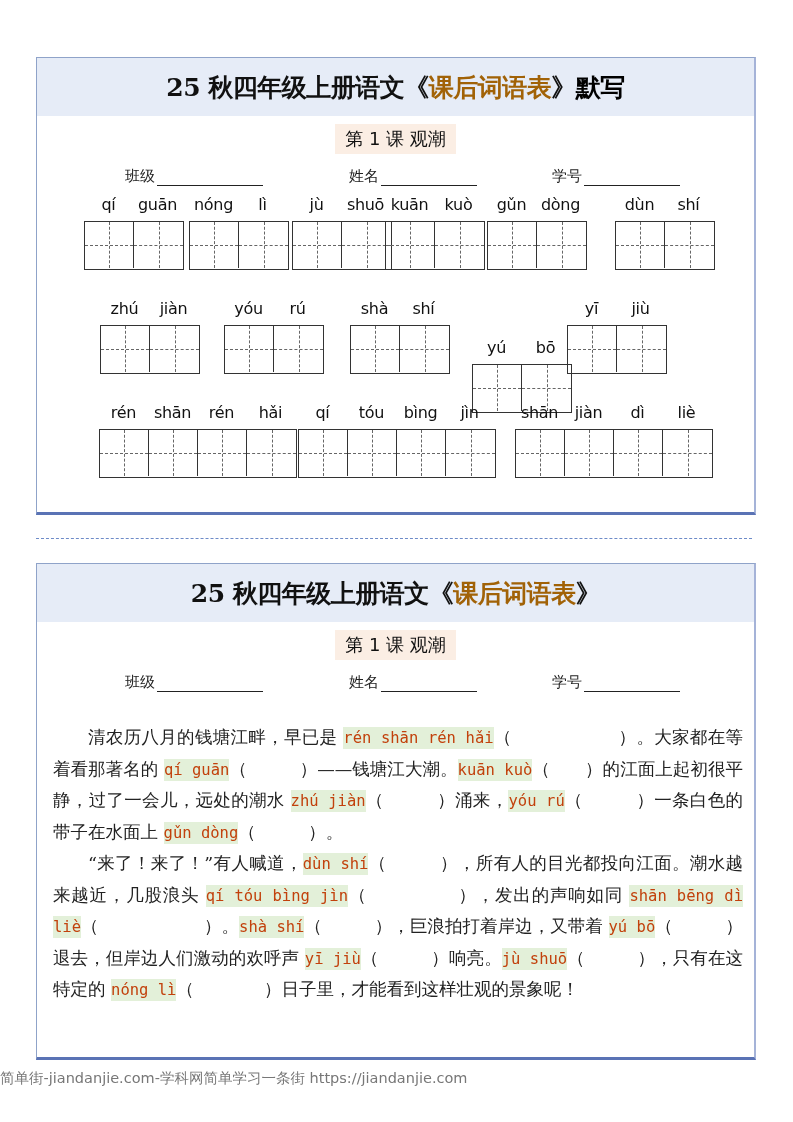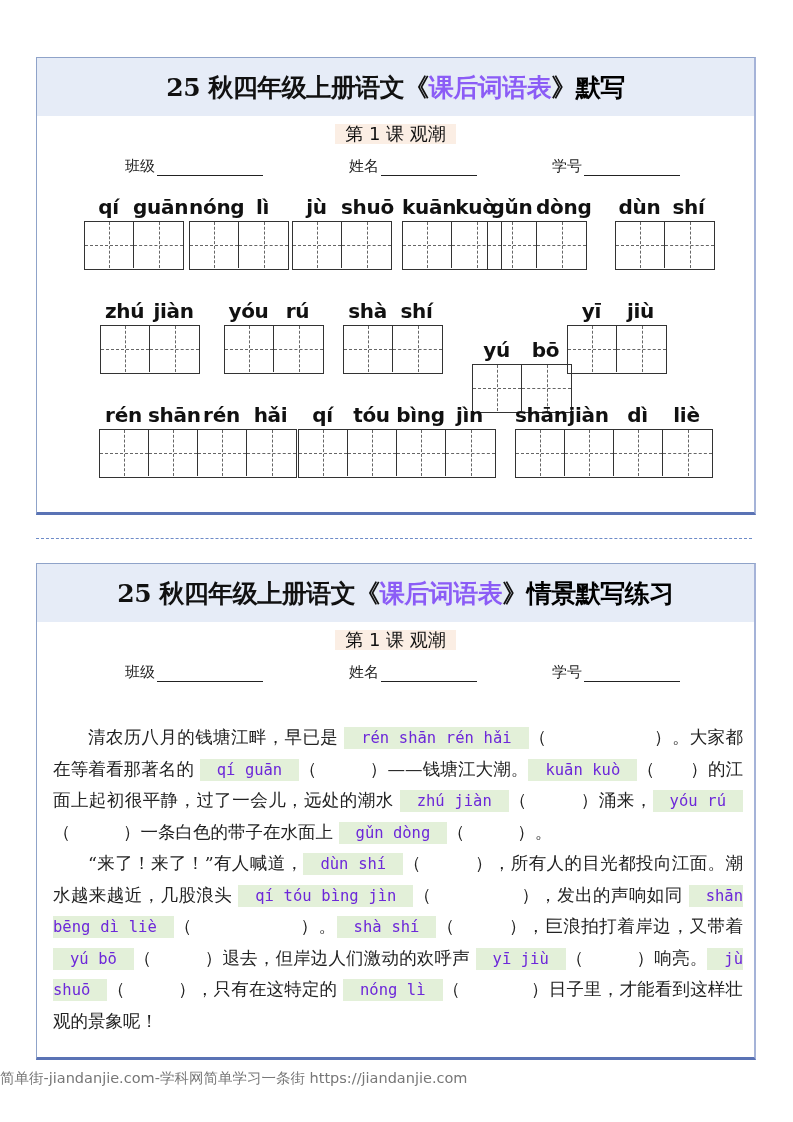--- a/index.html
+++ b/index.html
@@ -15,42 +15,41 @@
   }
   #card1 { top: 57px; height: 458px; }
   #card2 { top: 563px; height: 497px; }
 
   .title-bar {
     height: 58px; background: #e6ecf7;
     display: flex; align-items: center; justify-content: center;
     font-family: "DejaVu Serif", serif; font-weight: bold; font-size: 25px;
     color: #111; white-space: nowrap; letter-spacing: -0.5px;
   }
-  .title-bar .red { color: #8b5cf6; }
+  .title-bar .red { color: #a16207; }
   .title-bar .blue { color: #000000; }
 
   .lesson-wrap { display: flex; justify-content: center; margin-top: 8px; }
   .lesson {
     background: #fbeee4; padding: 4px 10px; font-size: 18px; color: #111;
-    height: 20px; display: flex; align-items: center;
+    height: 30px; display: flex; align-items: center;
   }
 
   .fields { position: relative; height: 34px; margin-top: 6px; }
   .field {
     position: absolute; top: 6px; display: flex; align-items: flex-end;
     font-family: "DejaVu Serif", serif; font-size: 15px; color: #222;
   }
   .field .line { border-bottom: 1px solid #222; height: 20px; margin-left: 2px; }
 
   .row { position: absolute; left: 0; width: 100%; }
   .group { position: absolute; }
   .pinyin {
-    height: 26px; display: flex; font-size: 20px; color: #111; white-space: nowrap;
+    height: 26px; display: flex; font-size: 16px; color: #111; white-space: nowrap;
     font-family: "DejaVu Sans", sans-serif;
-    font-weight: bold;
   }
   .pinyin span { width: 49px; text-align: center; letter-spacing: -0.3px; }
   .boxes { display: flex; border: 1.5px solid #333; height: 49px; }
   .box {
     width: 49px; height: 46px; position: relative;
     border-right: 1.5px solid #333;
   }
   .box:last-child { border-right: none; }
   .box::before {
     content: ""; position: absolute; left: 50%; top: 0; bottom: 0;
@@ -67,21 +66,21 @@
   }
 
   .passage {
     position: absolute; left: 16px; top: 158px; width: 690px;
     font-family: "DejaVu Serif", serif; font-size: 17.5px; line-height: 30.5px;
     color: #222; text-align: justify;
   }
   .passage p { text-indent: 2em; }
   .hl {
     background: #e3f0d9; font-family: "DejaVu Sans Mono", monospace; font-size: 15.5px;
-    color: #6d28d9; padding: 2px 17px;
+    color: #c2410c; padding: 2px 0;
   }
 
   .footer {
     position: absolute; top: 1069px; left: 0; width: 100%; text-align: left;
     font-size: 14.5px; color: #777;
   }
 </style>
 </head>
 <body>
 
@@ -135,21 +134,21 @@
         <div class="group" style="left: 255px;">
           <div class="pinyin">
             <span>jù</span>
             <span>shuō</span>
           </div>
           <div class="boxes">
             <div class="box"></div>
             <div class="box"></div>
           </div>
         </div>
-        <div class="group" style="left: 365px;">
+        <div class="group" style="left: 348px;">
           <div class="pinyin">
             <span>kuān</span>
             <span>kuò</span>
           </div>
           <div class="boxes">
             <div class="box"></div>
             <div class="box"></div>
           </div>
         </div>
         <div class="group" style="left: 450px;">
@@ -187,21 +186,21 @@
         <div class="group" style="left: 187px;">
           <div class="pinyin">
             <span>yóu</span>
             <span>rú</span>
           </div>
           <div class="boxes">
             <div class="box"></div>
             <div class="box"></div>
           </div>
         </div>
-        <div class="group" style="left: 306px;">
+        <div class="group" style="left: 313px;">
           <div class="pinyin">
             <span>shà</span>
             <span>shí</span>
           </div>
           <div class="boxes">
             <div class="box"></div>
             <div class="box"></div>
           </div>
         </div>
         <div class="group" style="left: 435px; margin-top: 39px;">
@@ -272,21 +271,20 @@
     </div>
 </div>
 
 <div class="separator"></div>
 
 <div class="card" id="card2">
   <div class="title-bar">
     <span>25 秋四年级上册语文《</span>
       <span class="red">课后词语表</span>
       <span>》</span>
-      <span class="blue">情景默写练习</span>
   </div>
   <div class="lesson-wrap">
     <div class="lesson">第 1 课  观潮</div>
   </div>
   <div class="fields">
     <div class="field" style="left:88px">
         <span>班级</span>
         <span class="line" style="width:106px"></span>
       </div>
     <div class="field" style="left:312px">

